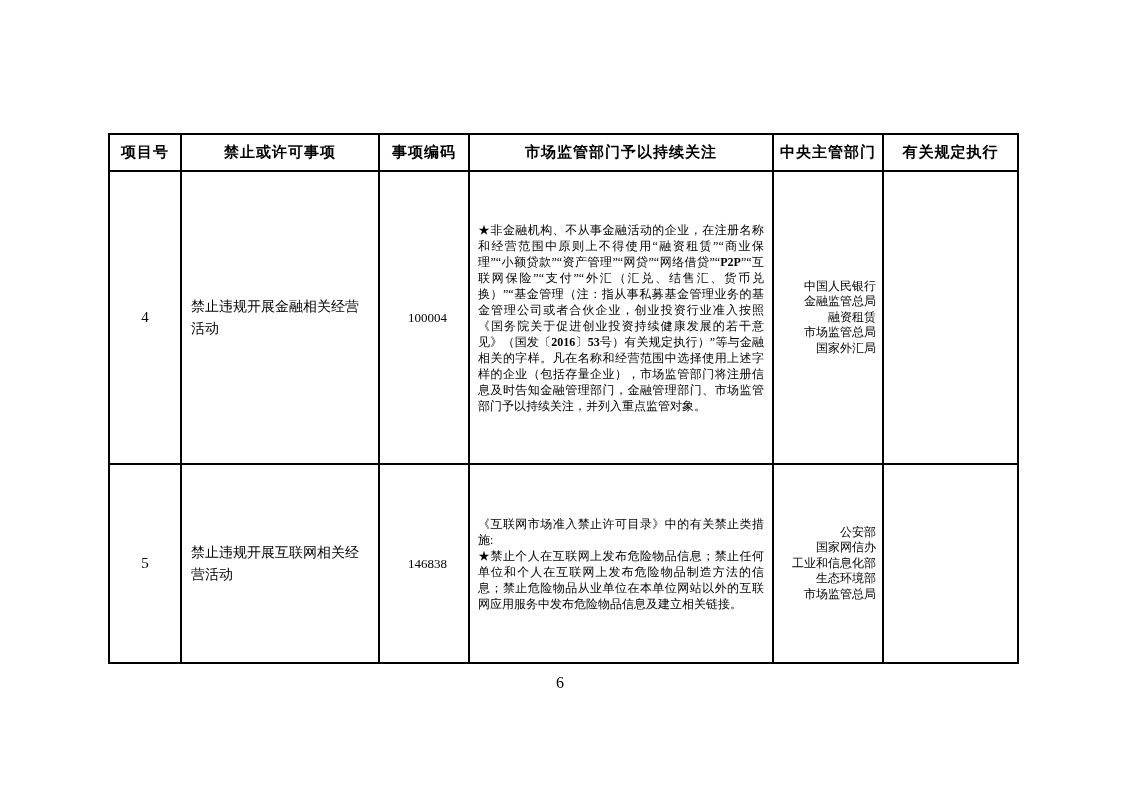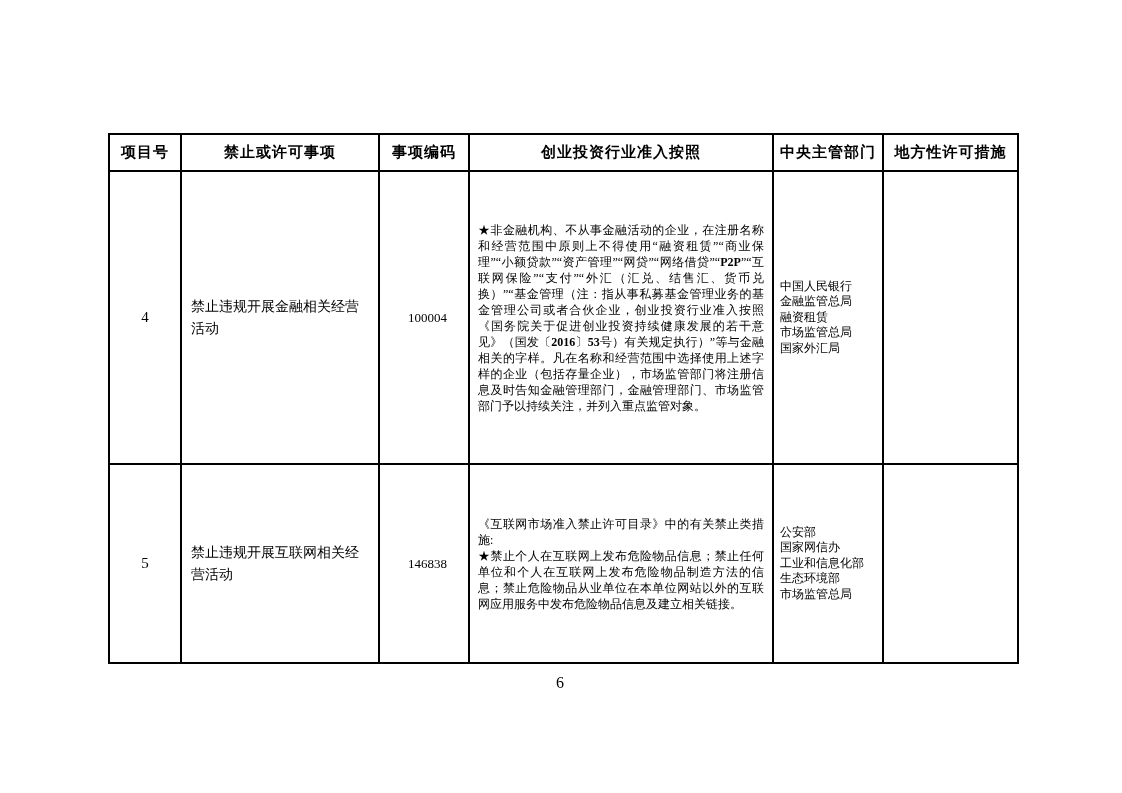--- a/index.html
+++ b/index.html
@@ -31,21 +31,21 @@
     letter-spacing:1px;
   }
   tr.row-a { height:293px; }
   tr.row-b { height:199px; }
   td.item-no { text-align:center; font-size:15px; }
   td.matter  { font-size:14px; line-height:22px; padding:0 9px; text-align:left; }
   td.code    { text-align:center; font-size:13px;padding-left:8px; }
   td.desc    { font-size:12px; line-height:16px; padding:0 8px; text-align:justify;margin-left:32px; }
   td.desc .para { text-align:justify; }
   td.desc .seg-bold { font-weight:bold; }
-  td.depts   { font-size:12px; line-height:15.5px; padding:2px 6px; text-align:left; }
+  td.depts   { font-size:12px; line-height:15.5px; padding:2px 6px; text-align:right; }
   td.local   { font-size:12px; }
   .page-number {
     position:absolute; top:674px; left:0;
     width:100%;
     text-align:center;
     font-size:16px;
   }
 </style>
 </head>
 <body>
@@ -59,23 +59,23 @@
       <col style="width:90px">
       <col style="width:304px">
       <col style="width:110px">
       <col style="width:135px">
     </colgroup>
     <thead>
       <tr>
         <th>项目号</th>
         <th>禁止或许可事项</th>
         <th>事项编码</th>
-        <th>创业投资行业准入按照</th>
+        <th>市场监管部门予以持续关注</th>
         <th>中央主管部门</th>
-        <th>地方性许可措施</th>
+        <th>有关规定执行</th>
       </tr>
     </thead>
     <tbody>
       <tr class="row-a">
         <td class="item-no">4</td>
         <td class="matter">禁止违规开展金融相关经营活动</td>
         <td class="code">100004</td>
         <td class="desc">
             <div class="para"><span>★非金融机构、不从事金融活动的企业，在注册名称和经营范围中原则上不得使用“融资租赁”“商业保理”“小额贷款”“资产管理”“网贷”“网络借贷”“</span><span class="seg-bold">P2P</span><span>”“互联网保险”“支付”“外汇（汇兑、结售汇、货币兑换）”“基金管理（注：指从事私募基金管理业务的基金管理公司或者合伙企业，创业投资行业准入按照《国务院关于促进创业投资持续健康发展的若干意见》（国发〔</span><span class="seg-bold">2016</span><span>〕</span><span class="seg-bold">53</span><span>号）有关规定执行）”等与金融相关的字样。凡在名称和经营范围中选择使用上述字样的企业（包括存量企业），市场监管部门将注册信息及时告知金融管理部门，金融管理部门、市场监管部门予以持续关注，并列入重点监管对象。</span></div>
           </td>

